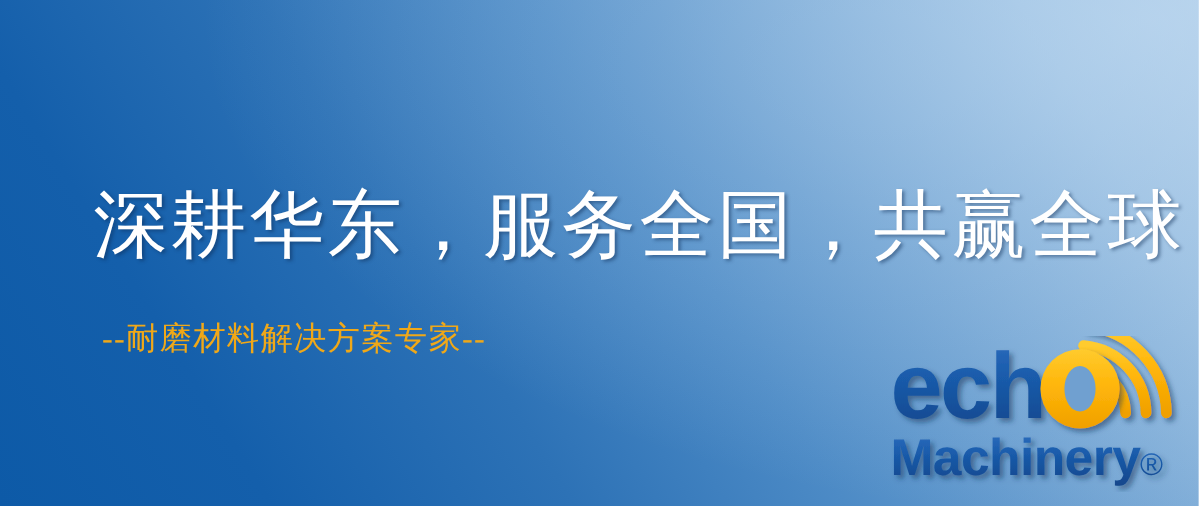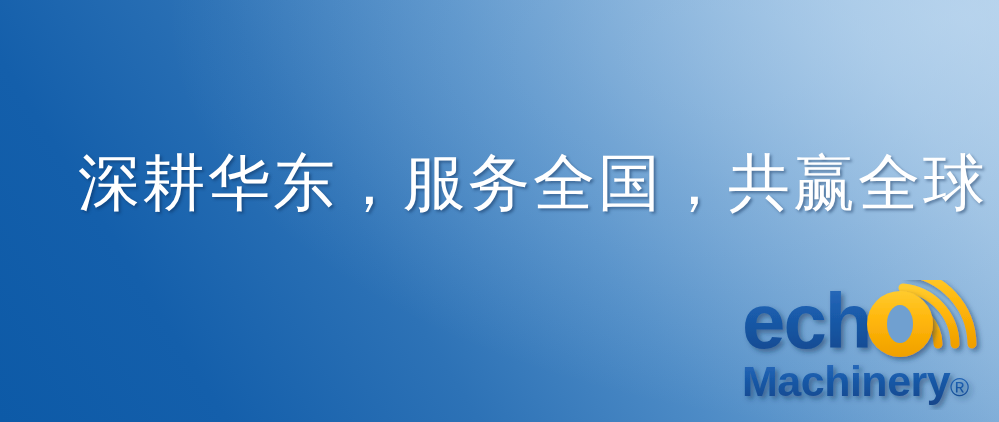--- a/index.html
+++ b/index.html
@@ -34,21 +34,21 @@
     background: radial-gradient(120% 150% at 96% 4%,
                 rgba(200,224,245,0.55) 0%,
                 rgba(200,224,245,0.22) 34%,
                 rgba(200,224,245,0.0) 66%);
   }
 
   .headline {
     position: absolute;
     left: 78px;
     top: 148px;
-    font-family: Liberation Mono, monospace;
+    font-family: Liberation Sans, sans-serif;
     font-size: 62px;
     line-height: 80px;
     letter-spacing: 3px;
     color: #ffffff;
     white-space: nowrap;
     text-shadow: 2px 2px 3px rgba(10,40,80,0.45);
     z-index: 3;
   }
 
   .subtitle {
@@ -75,20 +75,21 @@
   }
   #logo svg { display: block; }
 </style>
 </head>
 <body>
 
 <div id="banner">
 
   <div class="headline">深耕华东，服务全国，共赢全球</div>
 
+  <div class="subtitle">--耐磨材料解决方案专家--</div>
 
   <div id="logo">
     <svg width="257" height="130" viewBox="0 0 257 130" xmlns="http://www.w3.org/2000/svg">
       <defs>
         <linearGradient id="blueGrad" x1="0" y1="0" x2="0" y2="1">
           <stop offset="0%" stop-color="#2f6fc0"></stop>
           <stop offset="40%" stop-color="#1a5cac"></stop>
           <stop offset="100%" stop-color="#12458a"></stop>
         </linearGradient>
         <linearGradient id="goldGrad" x1="0" y1="0" x2="0" y2="1">

